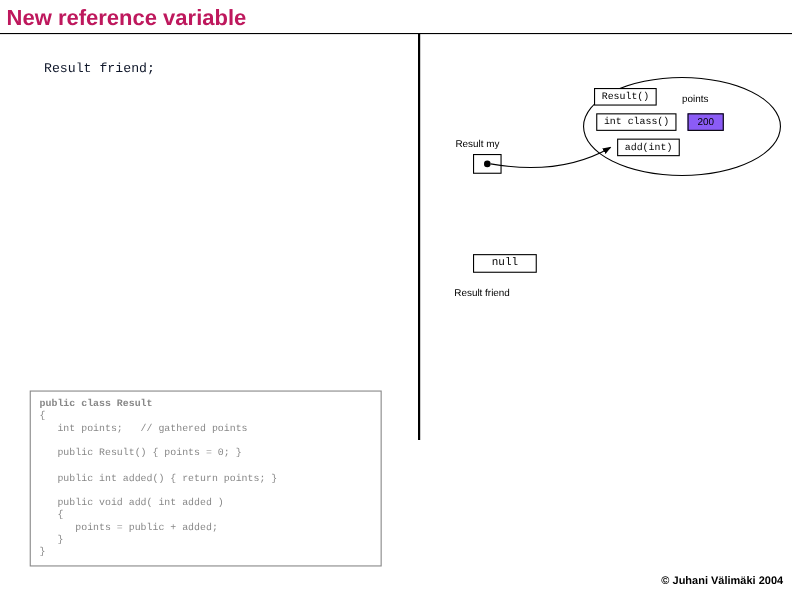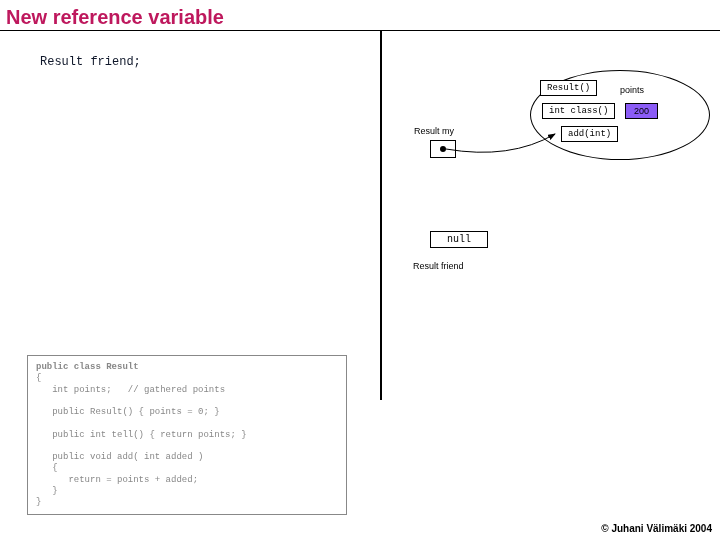--- a/index.html
+++ b/index.html
@@ -175,21 +175,21 @@
   </defs>
   <path d="M 446 149 Q 510 160 555 134" stroke="#000" fill="none" stroke-width="1" marker-end="url(#ah)"></path>
 </svg>
 
 <div class="code-box"><span class="b">public class </span><span class="b">Result</span>
 <span>{</span>
 <span>   int points;   // gathered points</span>
 <span></span>
 <span>   public Result() { points = 0; }</span>
 <span></span>
-<span>   public int tell() { return points; }</span>
+<span>   public int added() { return points; }</span>
 <span></span>
 <span>   public void add( int added )</span>
 <span>   {</span>
-<span>      return = points + added;</span>
+<span>      points = public + added;</span>
 <span>   }</span>
 <span>}</span></div>
 
 <div class="footer">© Juhani Välimäki 2004</div>
 
 </body></html>

